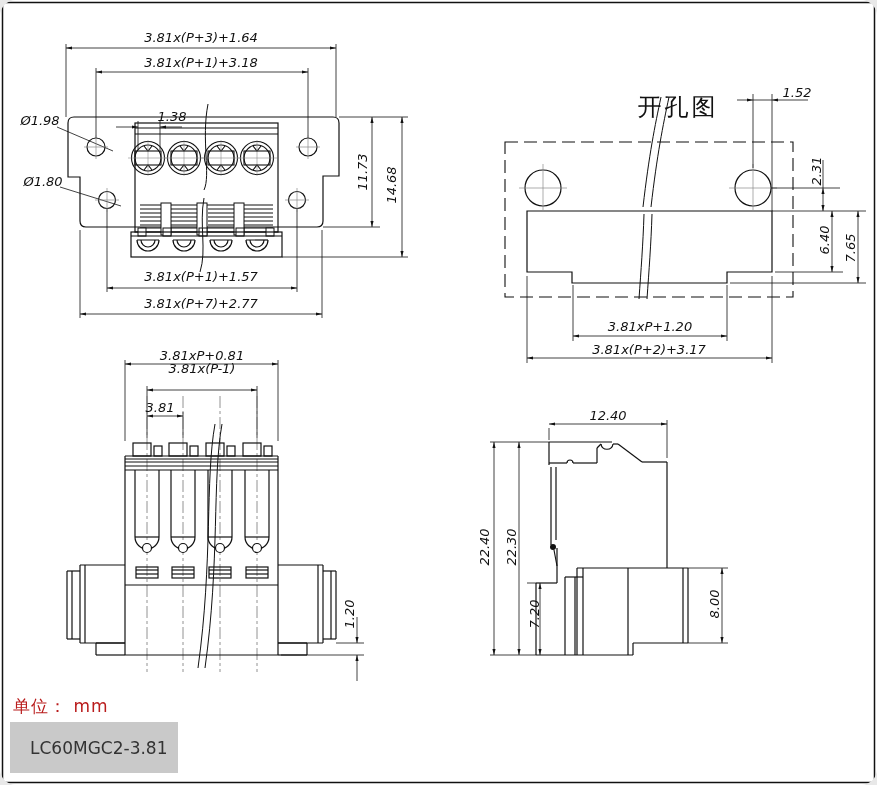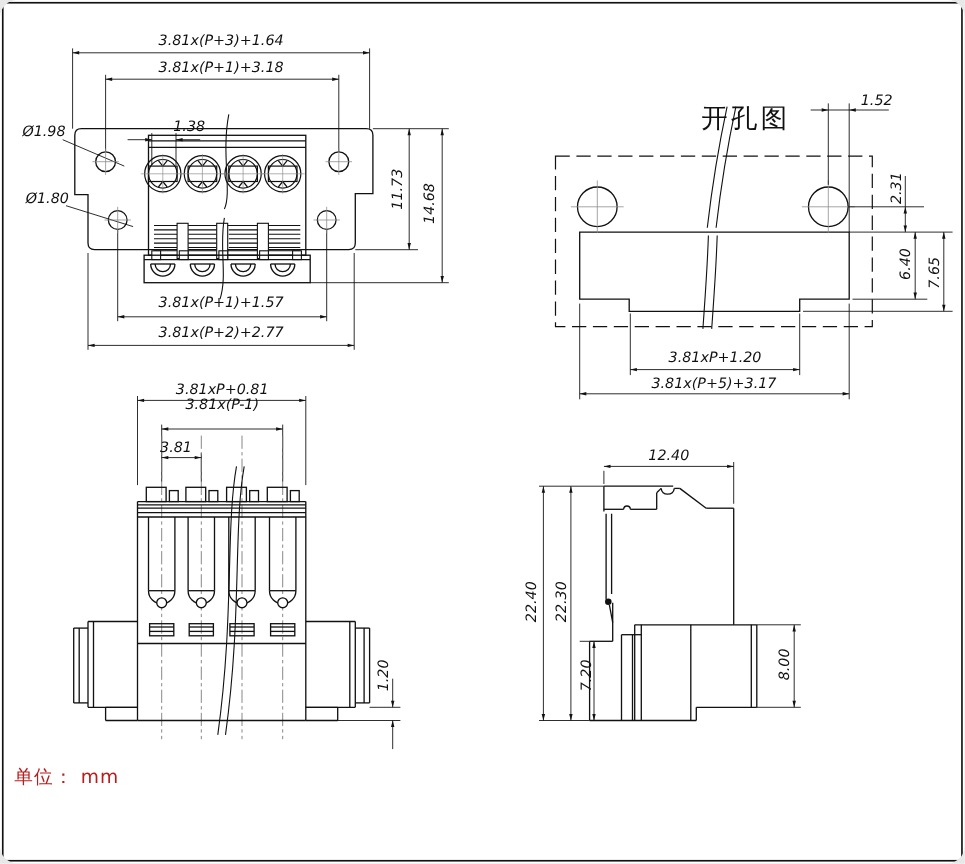--- a/index.html
+++ b/index.html
@@ -369,36 +369,39 @@
 </svg>
 
 <div class="t" style="left:201px;top:37px">3.81x(P+3)+1.64</div>
 <div class="t" style="left:201px;top:62px">3.81x(P+1)+3.18</div>
 <div class="t" style="left:172px;top:116px">1.38</div>
 <div class="t" style="left:40px;top:120px">Ø1.98</div>
 <div class="t" style="left:43px;top:181px">Ø1.80</div>
 <div class="t rot" style="left:362px;top:172px">11.73</div>
 <div class="t rot" style="left:391px;top:185px">14.68</div>
 <div class="t" style="left:201px;top:276px">3.81x(P+1)+1.57</div>
-<div class="t" style="left:201px;top:303px">3.81x(P+2)+2.77</div>
+<div class="t" style="left:201px;top:303px">3.81x(P+7)+2.77</div>
 
 <div class="t cn" style="left:678px;top:107px">开孔图</div>
 <div class="t" style="left:797px;top:92px">1.52</div>
 <div class="t rot" style="left:816px;top:171px">2.31</div>
 <div class="t rot" style="left:824px;top:240px">6.40</div>
 <div class="t rot" style="left:850px;top:248px">7.65</div>
 <div class="t" style="left:650px;top:326px">3.81xP+1.20</div>
-<div class="t" style="left:649px;top:349px">3.81x(P+5)+3.17</div>
+<div class="t" style="left:649px;top:349px">3.81x(P+2)+3.17</div>
 
 <div class="t" style="left:202px;top:355px">3.81xP+0.81</div>
 <div class="t" style="left:202px;top:368px">3.81x(P-1)</div>
 <div class="t" style="left:160px;top:407px">3.81</div>
 <div class="t rot" style="left:349px;top:614px">1.20</div>
 
 <div class="t" style="left:608px;top:415px">12.40</div>
 <div class="t rot" style="left:484px;top:547px">22.40</div>
 <div class="t rot" style="left:511px;top:547px">22.30</div>
 <div class="t rot" style="left:534px;top:614px">7.20</div>
 <div class="t rot" style="left:714px;top:604px">8.00</div>
 
 <div class="footer-unit">单位： mm</div>
-
+<div class="pn-box">
+  <span>LC60MGC2-3.81</span>
 </div>
 
+</div>
+
 </body></html>

